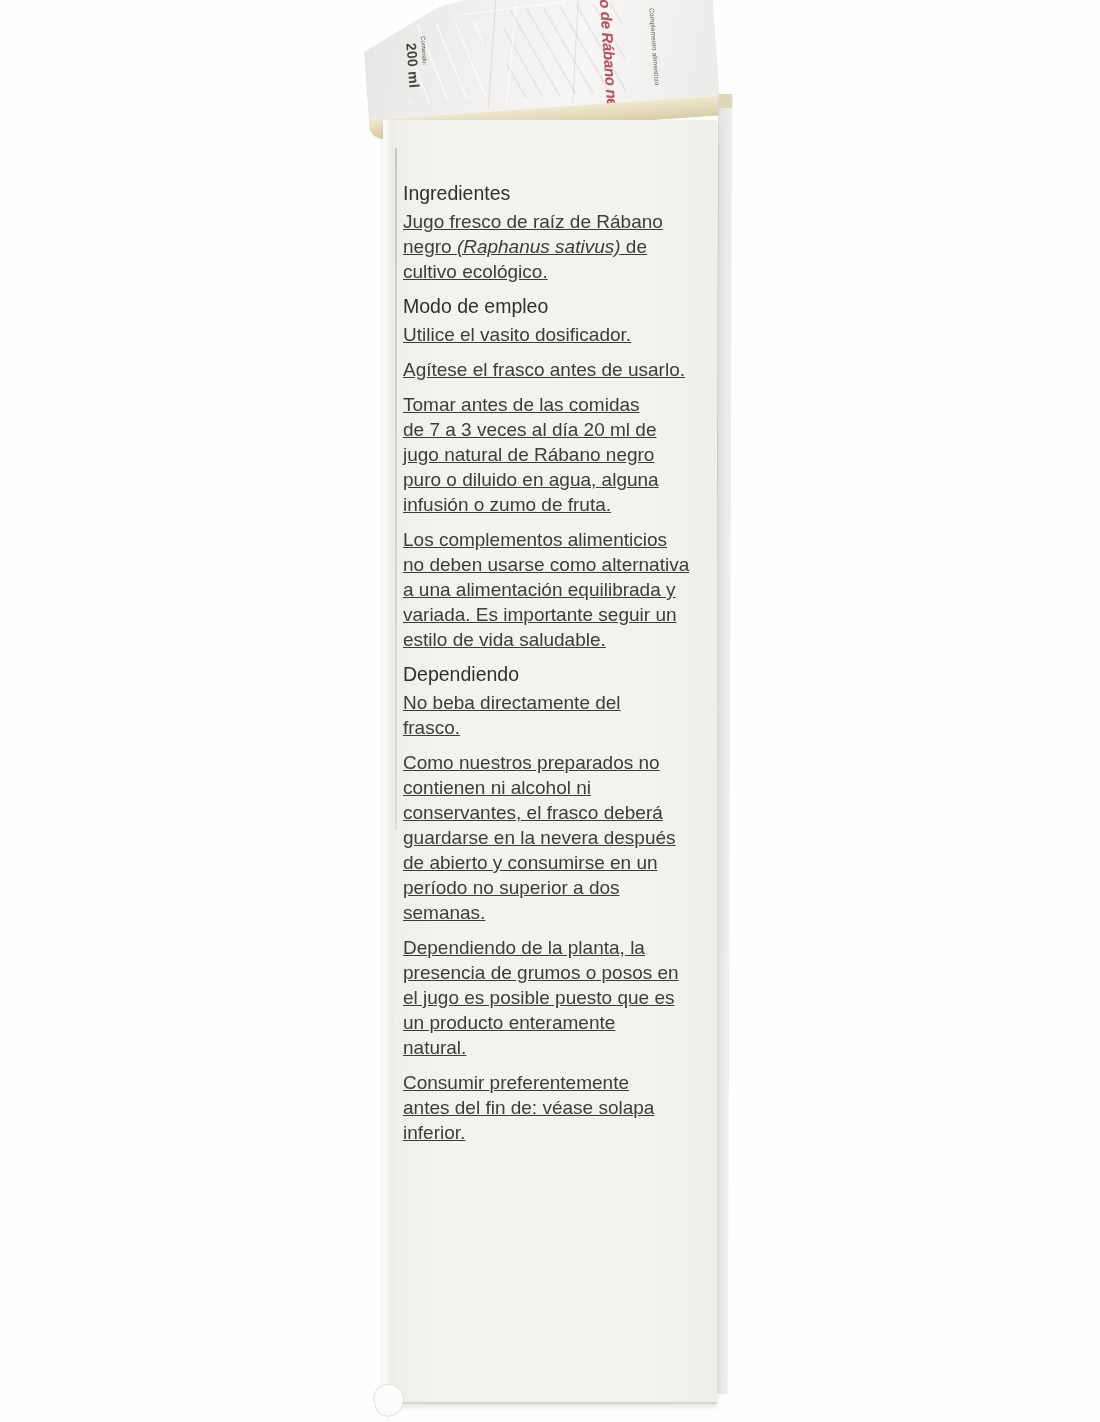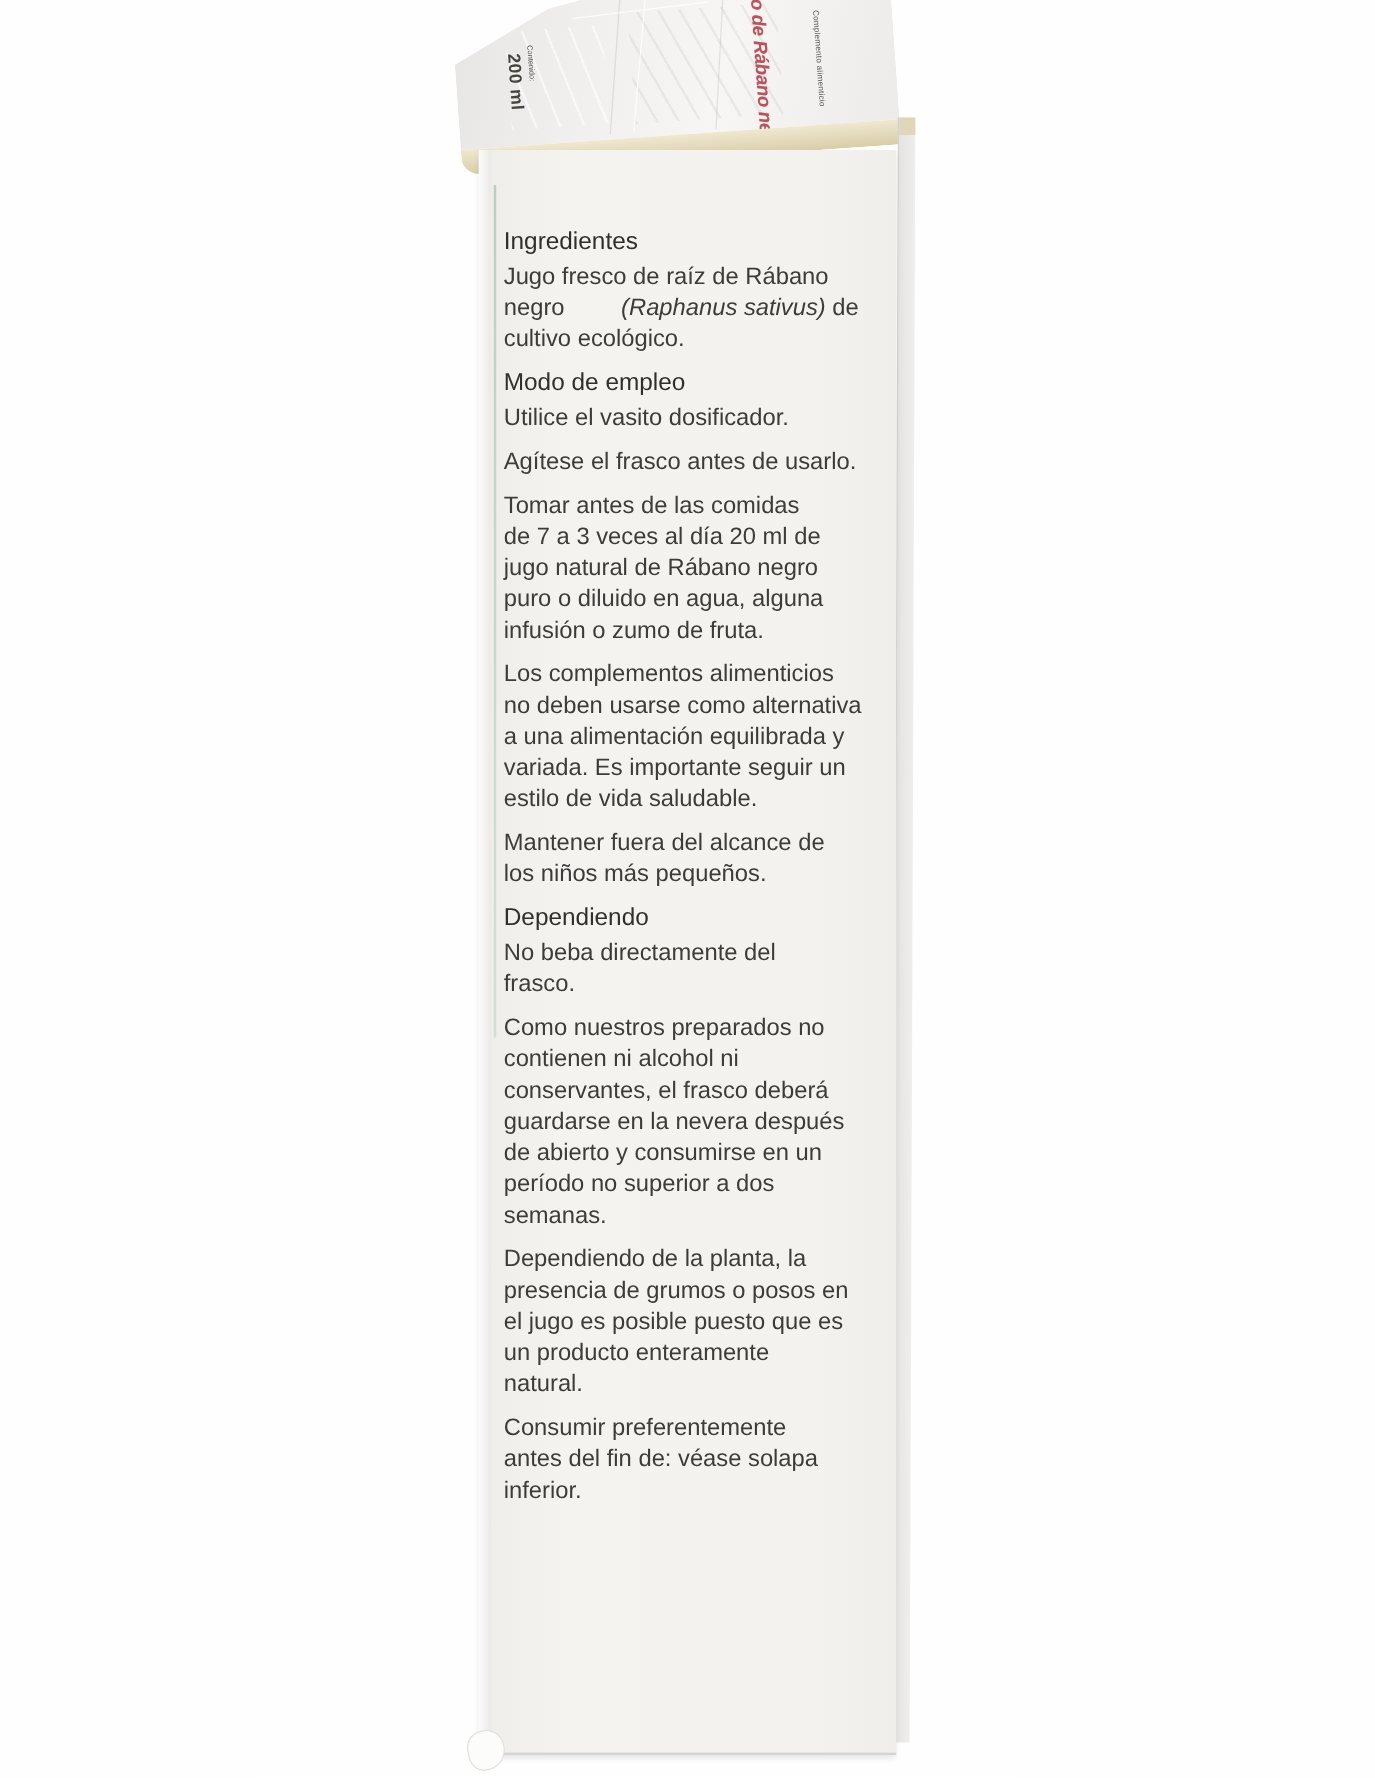--- a/index.html
+++ b/index.html
@@ -86,26 +86,26 @@
     background:#fcfcfb;border:1px solid #e3e1dd;
     border-radius:48% 52% 58% 42%;
     transform:rotate(-14deg);
   }
 
   
   .label-text{
     position:absolute;left:20px;top:58px;width:300px;
     font-size:19px;line-height:25px;color:#3d3c3a;
   }
-  .label-text p{margin:0 0 10px 0;white-space:pre-line;}
+  .label-text p{margin:0 0 10px 0;white-space:pre-line;text-decoration:underline;}
   .label-text h3{
     margin:3px 0 3px 0;font-size:19.5px;line-height:25px;
     font-weight:normal;color:#302f2d;
   }
-  .label-text .it{font-style:italic;margin-left:40px;}
+  .label-text .it{font-style:italic;}
 </style>
 </head>
 <body>
 
 <div class="stage">
 
   <div class="top-assembly">
     <div class="flap-face">
       <div class="crease-hatch"></div>
       <div class="crease-hatch left"></div>
@@ -143,22 +143,20 @@
       <p>Tomar antes de las comidas
 de 7 a 3 veces al día 20 ml de
 jugo natural de Rábano negro
 puro o diluido en agua, alguna
 infusión o zumo de fruta.</p>
       <p>Los complementos alimenticios
 no deben usarse como alternativa
 a una alimentación equilibrada y
 variada. Es importante seguir un
 estilo de vida saludable.</p>
-      <p>Mantener fuera del alcance de
-los niños más pequeños.</p>
 
       <h3>Dependiendo</h3>
       <p>No beba directamente del
 frasco.</p>
       <p>Como nuestros preparados no
 contienen ni alcohol ni
 conservantes, el frasco deberá
 guardarse en la nevera después
 de abierto y consumirse en un
 período no superior a dos

